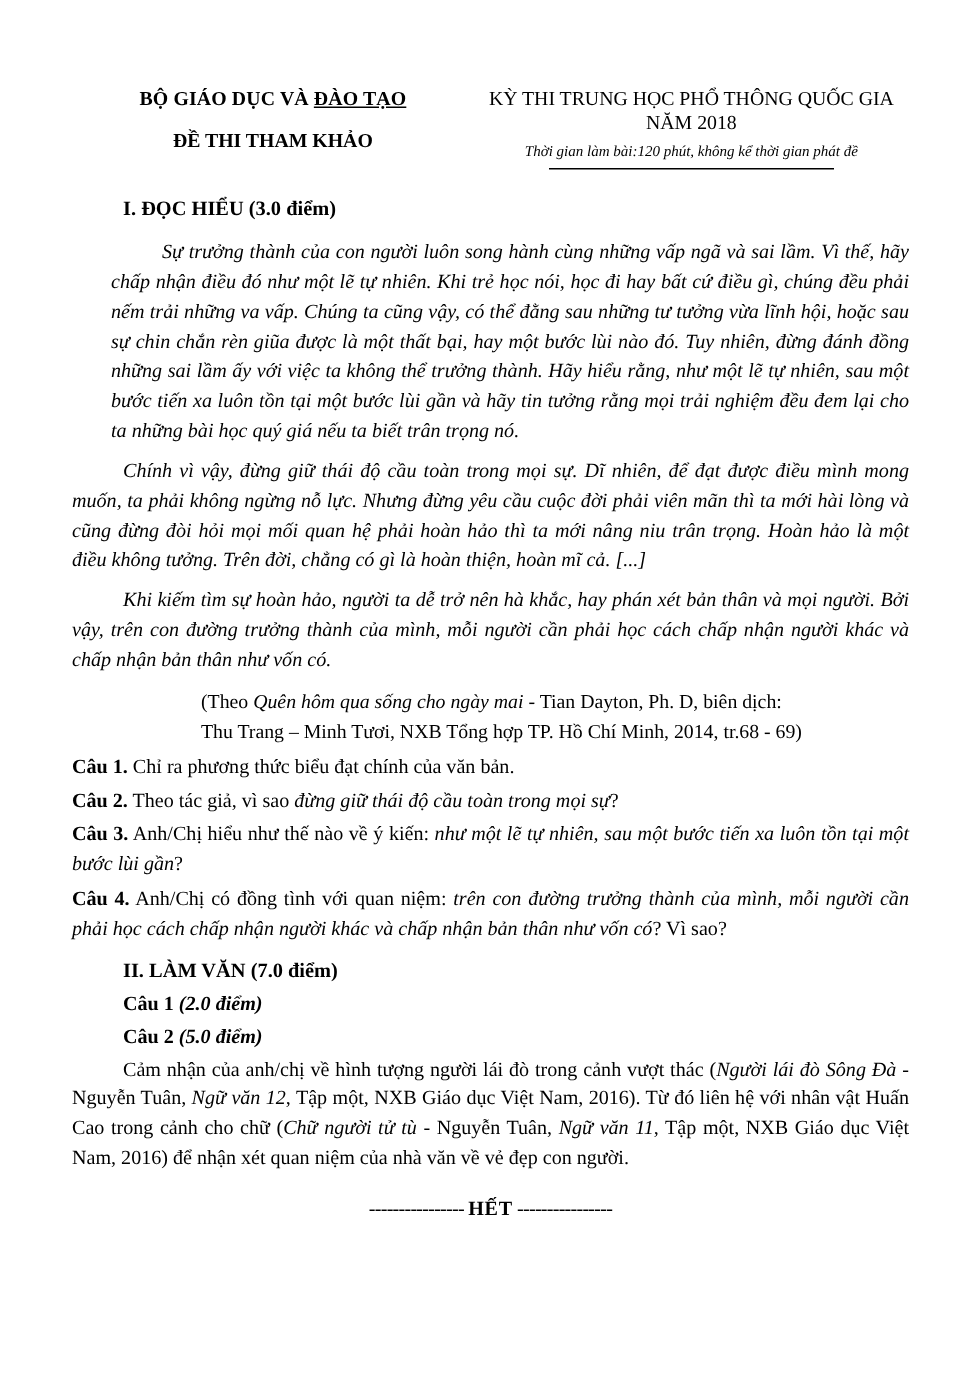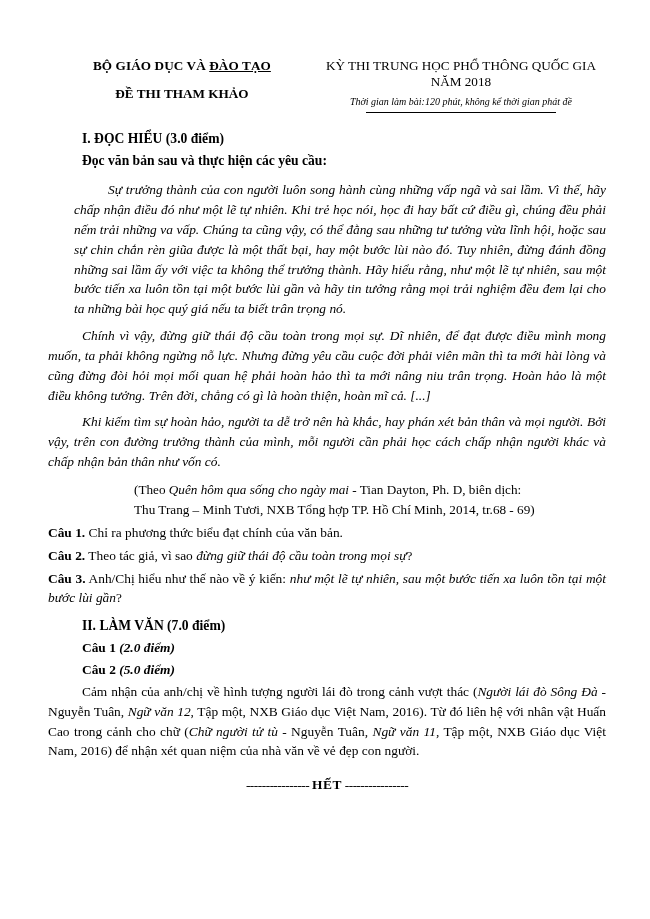--- a/index.html
+++ b/index.html
@@ -155,35 +155,35 @@
     <div class="header-right">
       <div class="hr-line1">KỲ THI TRUNG HỌC PHỔ THÔNG QUỐC GIA NĂM 2018</div>
       <div class="hr-line3">Thời gian làm bài:120 phút, không kể thời gian phát đề</div>
       <div class="hr-rule"></div>
     </div>
   </div>
 
   <div class="content">
 
     <div class="sec-title">I. ĐỌC HIỂU (3.0 điểm)</div>
-    <div class="sub-title">Đọc văn bản sau và thực hiện các yêu cầu:</div>
 
     <div class="para para-first">Sự trưởng thành của con người luôn song hành cùng những vấp ngã và sai lầm. Vì thế, hãy chấp nhận điều đó như một lẽ tự nhiên. Khi trẻ học nói, học đi hay bất cứ điều gì, chúng đều phải nếm trải những va vấp. Chúng ta cũng vậy, có thể đằng sau những tư tưởng vừa lĩnh hội, hoặc sau sự chin chắn rèn giũa được là một thất bại, hay một bước lùi nào đó. Tuy nhiên, đừng đánh đồng những sai lầm ấy với việc ta không thể trưởng thành. Hãy hiểu rằng, như một lẽ tự nhiên, sau một bước tiến xa luôn tồn tại một bước lùi gần và hãy tin tưởng rằng mọi trải nghiệm đều đem lại cho ta những bài học quý giá nếu ta biết trân trọng nó.</div>
     <div class="para">Chính vì vậy, đừng giữ thái độ cầu toàn trong mọi sự. Dĩ nhiên, để đạt được điều mình mong muốn, ta phải không ngừng nỗ lực. Nhưng đừng yêu cầu cuộc đời phải viên mãn thì ta mới hài lòng và cũng đừng đòi hỏi mọi mối quan hệ phải hoàn hảo thì ta mới nâng niu trân trọng. Hoàn hảo là một điều không tưởng. Trên đời, chẳng có gì là hoàn thiện, hoàn mĩ cả. [...]</div>
     <div class="para">Khi kiếm tìm sự hoàn hảo, người ta dễ trở nên hà khắc, hay phán xét bản thân và mọi người. Bởi vậy, trên con đường trưởng thành của mình, mỗi người cần phải học cách chấp nhận người khác và chấp nhận bản thân như vốn có.</div>
 
     <div class="src-line"><span>(Theo </span><i>Quên hôm qua sống cho ngày mai</i><span> - Tian Dayton, Ph. D, biên dịch:</span></div>
     <div class="src-line2">Thu Trang – Minh Tươi, NXB Tổng hợp TP. Hồ Chí Minh, 2014, tr.68 - 69)</div>
 
     <div class="q"><b>Câu 1.</b><span> Chỉ ra phương thức biểu đạt chính của văn bản.</span></div>
 
     <div class="q"><b>Câu 2.</b><span> Theo tác giả, vì sao </span><i>đừng giữ thái độ cầu toàn trong mọi sự</i><span>?</span></div>
 
     <div class="q"><b>Câu 3.</b><span> Anh/Chị hiểu như thế nào về ý kiến: </span><i>như một lẽ tự nhiên, sau một bước tiến xa luôn tồn tại một bước lùi gần</i><span>?</span></div>
 
+    <div class="q"><b>Câu 4.</b><span> Anh/Chị có đồng tình với quan niệm: </span><i>trên con đường trưởng thành của mình, mỗi người cần phải học cách chấp nhận người khác và chấp nhận bản thân như vốn có</i><span>? Vì sao?</span></div>
 
     <div class="sec2">II. LÀM VĂN (7.0 điểm)</div>
 
     <div class="cau-head"><span>Câu 1 </span><i>(2.0 điểm)</i></div>
 
     <div class="cau-head"><span>Câu 2 </span><i>(5.0 điểm)</i></div>
     <div class="body-para"><span>Cảm nhận của anh/chị về hình tượng người lái đò trong cảnh vượt thác (</span><i>Người lái đò Sông Đà</i><span> - Nguyễn Tuân, </span><i>Ngữ văn 12</i><span>, Tập một, NXB Giáo dục Việt Nam, 2016). Từ đó liên hệ với nhân vật Huấn Cao trong cảnh cho chữ (</span><i>Chữ người tử tù</i><span> - Nguyễn Tuân, </span><i>Ngữ văn 11</i><span>, Tập một, NXB Giáo dục Việt Nam, 2016) để nhận xét quan niệm của nhà văn về vẻ đẹp con người.</span></div>
 
     <div class="end"><span class="dashes">---------------- </span><span>HẾT</span><span class="dashes"> ----------------</span></div>
 

